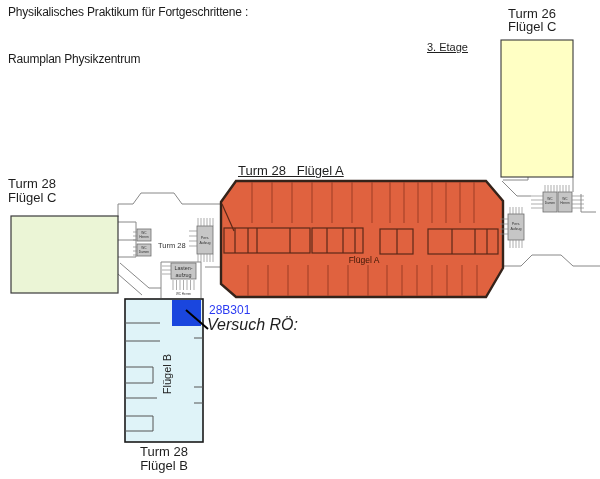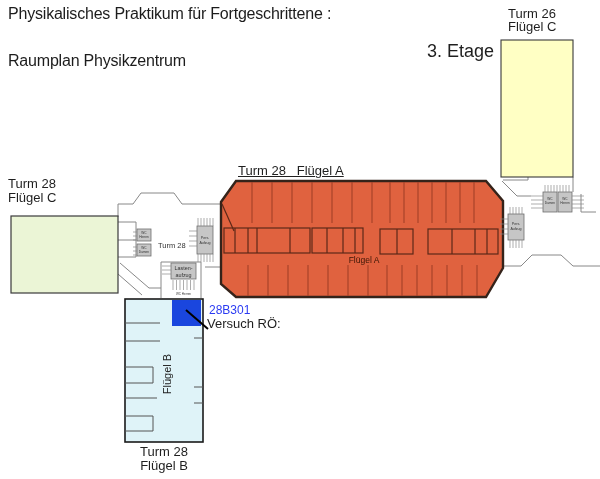--- a/index.html
+++ b/index.html
@@ -1,24 +1,24 @@
 <!DOCTYPE html>
 <html style="--c-turm26: #FFFFC4; --c-turm28c: #EBF5D6; --c-fluegel_a: #E0623F; --c-fluegel_b: #DFF3F8; --c-highlight_room: #1A46DE; --c-room_label_blue: #2B3BF2;"><head>
 <meta charset="utf-8">
 <style>
   html,body{margin:0;padding:0;}
   body{width:600px;height:479px;background:#ffffff;font-family:"Liberation Sans",sans-serif;}
   #stage{position:relative;width:600px;height:479px;background:#fff;overflow:hidden;}
   #plan{position:absolute;left:0;top:0;}
   .lbl{position:absolute;color:#1f1f1f;line-height:1.05;white-space:pre;}
-  .title-line{font-size:16px;letter-spacing:-0.2px;color:#1c1c1c;}
-  .floor{font-size:18px;}
+  .title-line{font-size:12px;letter-spacing:-0.2px;color:#1c1c1c;}
+  .floor{font-size:11px;text-decoration:underline;}
   .bldg-lbl{font-size:13px;}
   .blue-label{color:var(--c-room_label_blue);font-size:12px;}
-  .caption{font-size:13px;}
+  .caption{font-size:16px;font-style:italic;}
   .center{text-align:center;white-space:normal;}
   .f-turm26{fill:var(--c-turm26);}
   .f-turm28c{fill:var(--c-turm28c);}
   .f-fla{fill:var(--c-fluegel_a);}
   .f-flb{fill:var(--c-fluegel_b);}
   .f-room{fill:var(--c-highlight_room);}
   text{font-family:"Liberation Sans",sans-serif;}
 </style>
 </head>
 <body>

